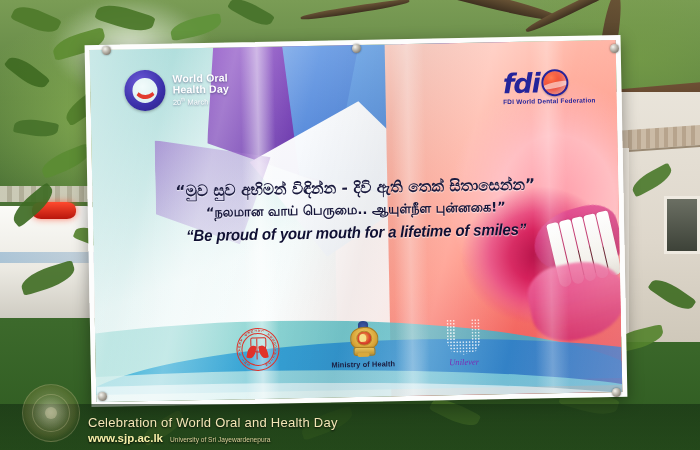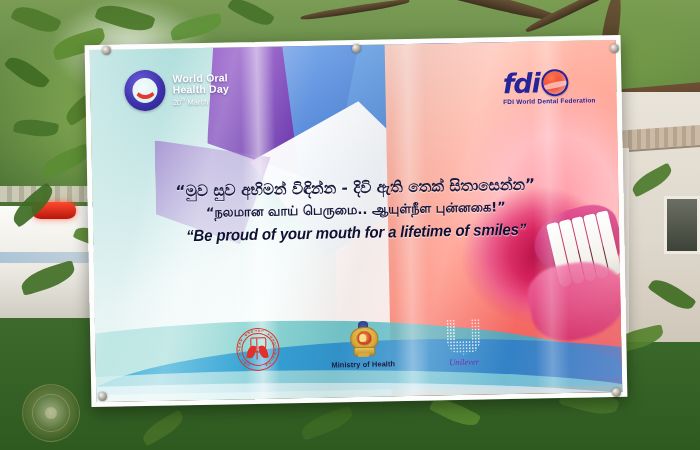--- a/index.html
+++ b/index.html
@@ -417,18 +417,25 @@
       <div class="fold" style="left:440px;opacity:.5;"></div>
     </div>
   </div>
 
   <div class="grommet" style="left:102px;top:46px;"></div>
   <div class="grommet" style="left:352px;top:44px;"></div>
   <div class="grommet" style="left:610px;top:44px;"></div>
   <div class="grommet" style="left:98px;top:392px;"></div>
   <div class="grommet" style="left:612px;top:388px;"></div>
 
+  <div class="caption">
+    <div class="cap-text">Celebration of World Oral and Health Day</div>
+    <div class="cap-row">
+      <span class="cap-url">www.sjp.ac.lk</span>
+      <span class="cap-uni">University of Sri Jayewardenepura</span>
+    </div>
+  </div>
   <div class="seal">
     <div class="seal-in"></div>
     <div class="seal-c"></div>
   </div>
 
 </div>
 
 </body></html>

